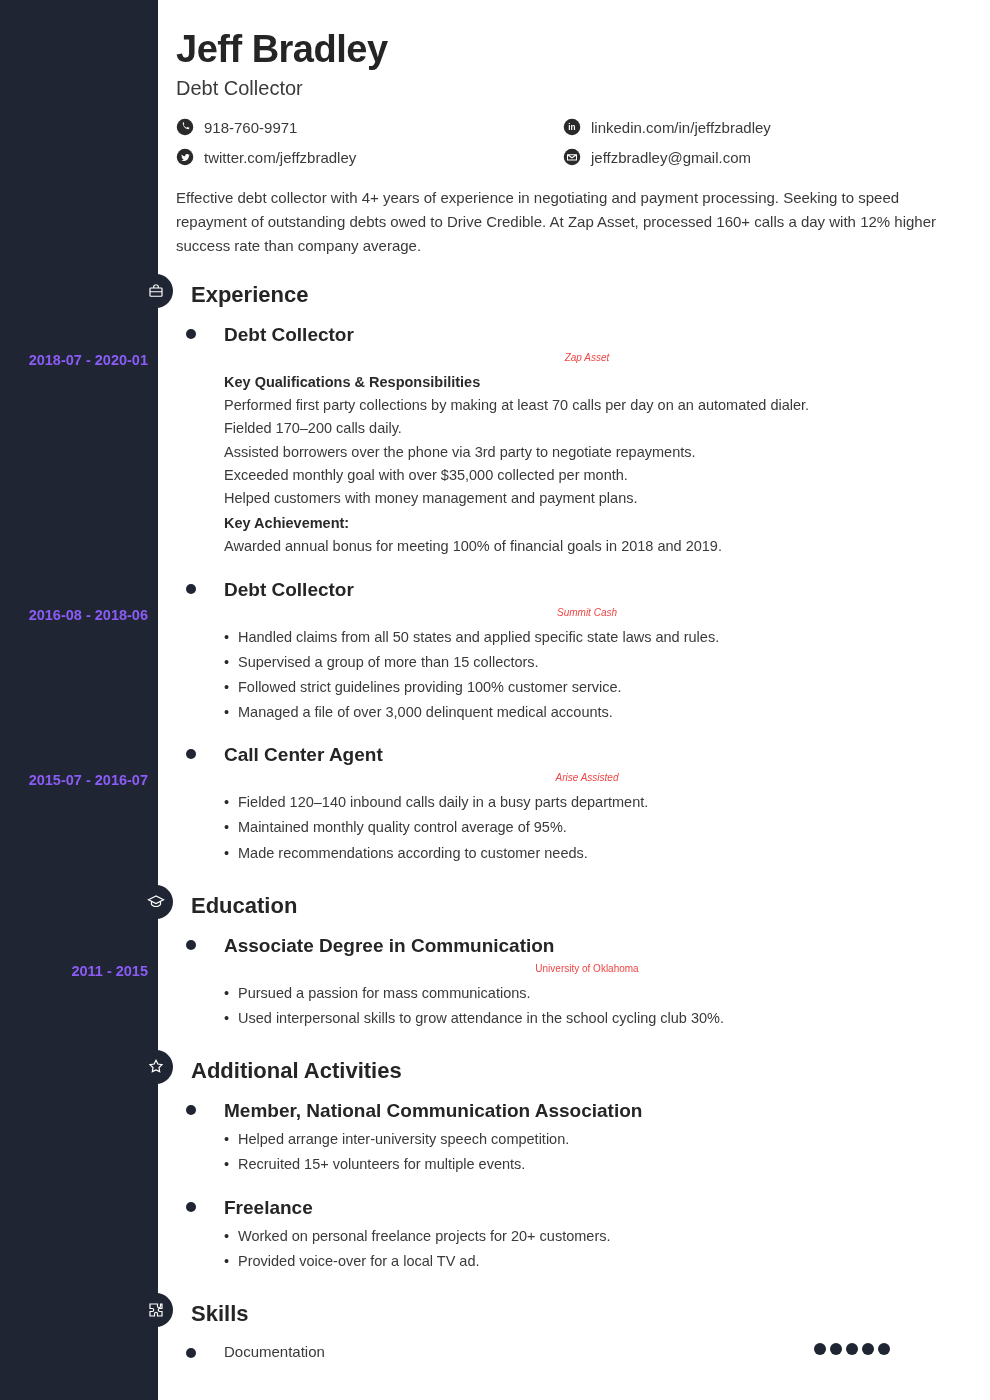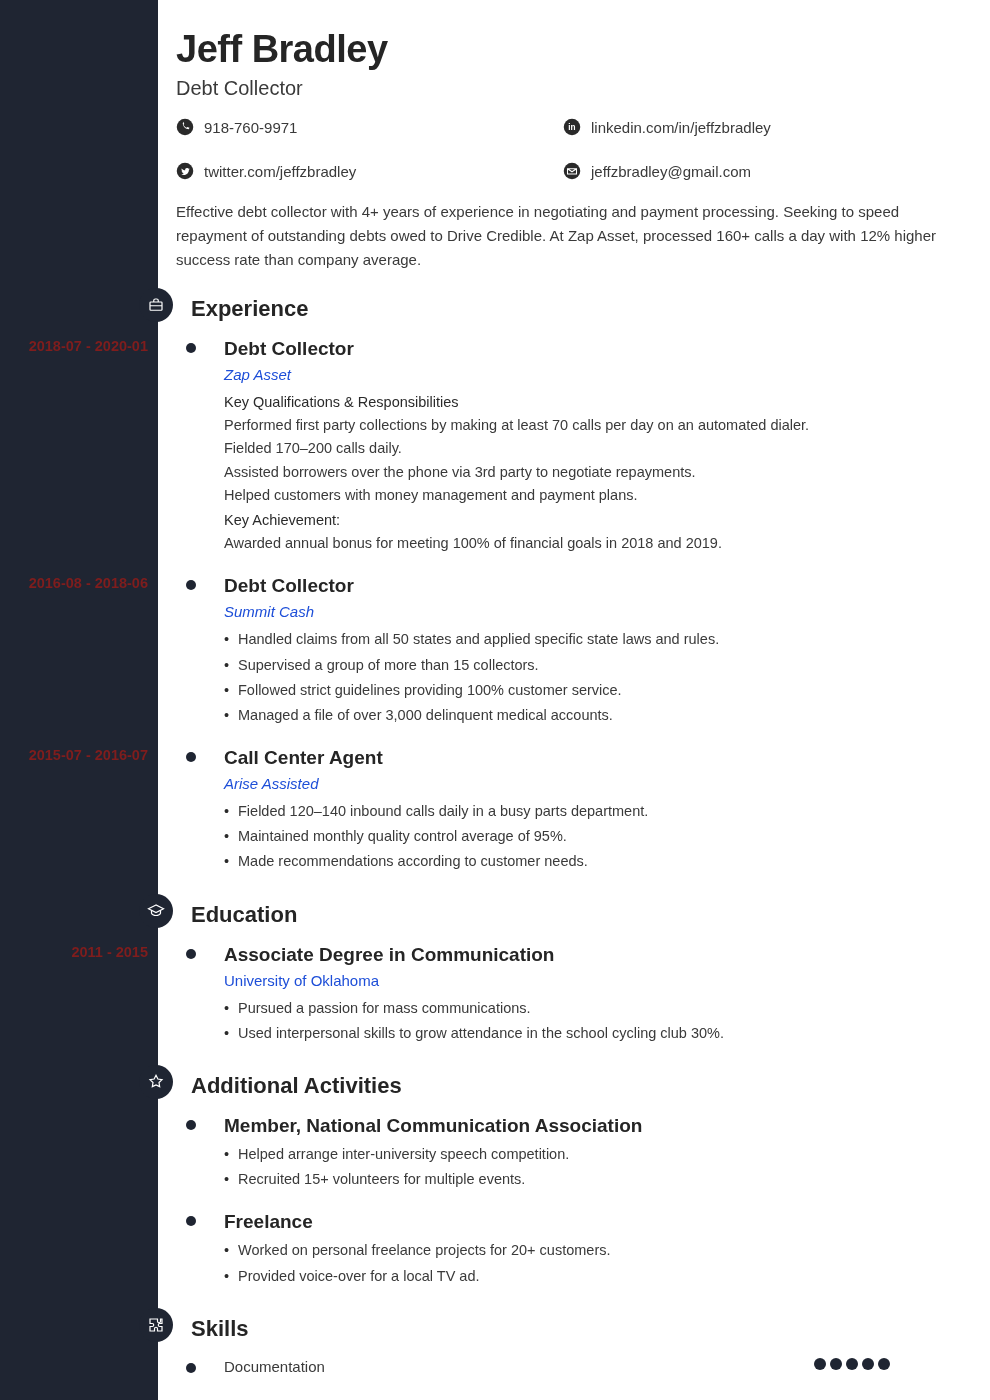--- a/index.html
+++ b/index.html
@@ -33,21 +33,21 @@
   }
   .role {
     font-size: 20px;
     color: #3a3a3a;
     font-weight: 400;
     margin-bottom: 18px;
   }
   .contacts {
     display: flex;
     flex-wrap: wrap;
-    gap: 26px 0;
+    gap: 12px 0;
     margin-bottom: 20px;
   }
   .contact {
     width: 50%;
     display: flex;
     align-items: center;
     gap: 10px;
     font-size: 15px;
     color: #3a3a3a;
   }
@@ -108,31 +108,32 @@
     background: #1f2532;
   }
   .entry-title {
     font-size: 19px;
     font-weight: 700;
     color: #252525;
     margin-bottom: 6px;
   }
   .entry-sub {
     font-style: italic;
-    font-size: 15px;
-    color: #1d4ed8;
+    font-size: 10px;
+    color: #ef4444;
     margin-bottom: 8px;
+    text-align: center;
   }
   .entry-body {
     font-size: 14.5px;
     line-height: 1.6;
     color: #3a3a3a;
   }
   .entry-body .hdr {
-    font-weight: 400;
+    font-weight: 700;
     color: #2a2a2a;
     margin-top: 2px;
   }
   ul.bullets {
     list-style: none;
     padding: 0;
   }
   ul.bullets li {
     position: relative;
     padding-left: 14px;
@@ -174,23 +175,24 @@
     border-radius: 50%;
     background: #1f2532;
   }
   
   .date-anchor {
     position: absolute;
     width: 158px;
     left: -176px;
     text-align: right;
     padding-right: 10px;
-    color: #7f1d1d;
+    color: #8b5cf6;
     font-size: 14.5px;
     font-weight: 700;
+    margin-top: 28px;
   }
 </style>
 </head>
 <body>
 
 <div class="page">
   <div class="sidebar"></div>
   <div class="main">
 
     <h1 class="name">Jeff Bradley</h1>
@@ -251,20 +253,21 @@
       <div class="entry">
         <span class="date-anchor">2018-07 - 2020-01</span>
         <span class="entry-dot"></span>
         <div class="entry-title">Debt Collector</div>
         <div class="entry-sub">Zap Asset</div>
         <div class="entry-body">
           <div class="hdr">Key Qualifications &amp; Responsibilities</div>
           <div>Performed first party collections by making at least 70 calls per day on an automated dialer.</div>
           <div>Fielded 170–200 calls daily.</div>
           <div>Assisted borrowers over the phone via 3rd party to negotiate repayments.</div>
+          <div>Exceeded monthly goal with over $35,000 collected per month.</div>
           <div>Helped customers with money management and payment plans.</div>
           <div class="hdr">Key Achievement:</div>
           <div>Awarded annual bonus for meeting 100% of financial goals in 2018 and 2019.</div>
         </div>
       </div>
 
       <div class="entry">
         <span class="date-anchor">2016-08 - 2018-06</span>
         <span class="entry-dot"></span>
         <div class="entry-title">Debt Collector</div>

